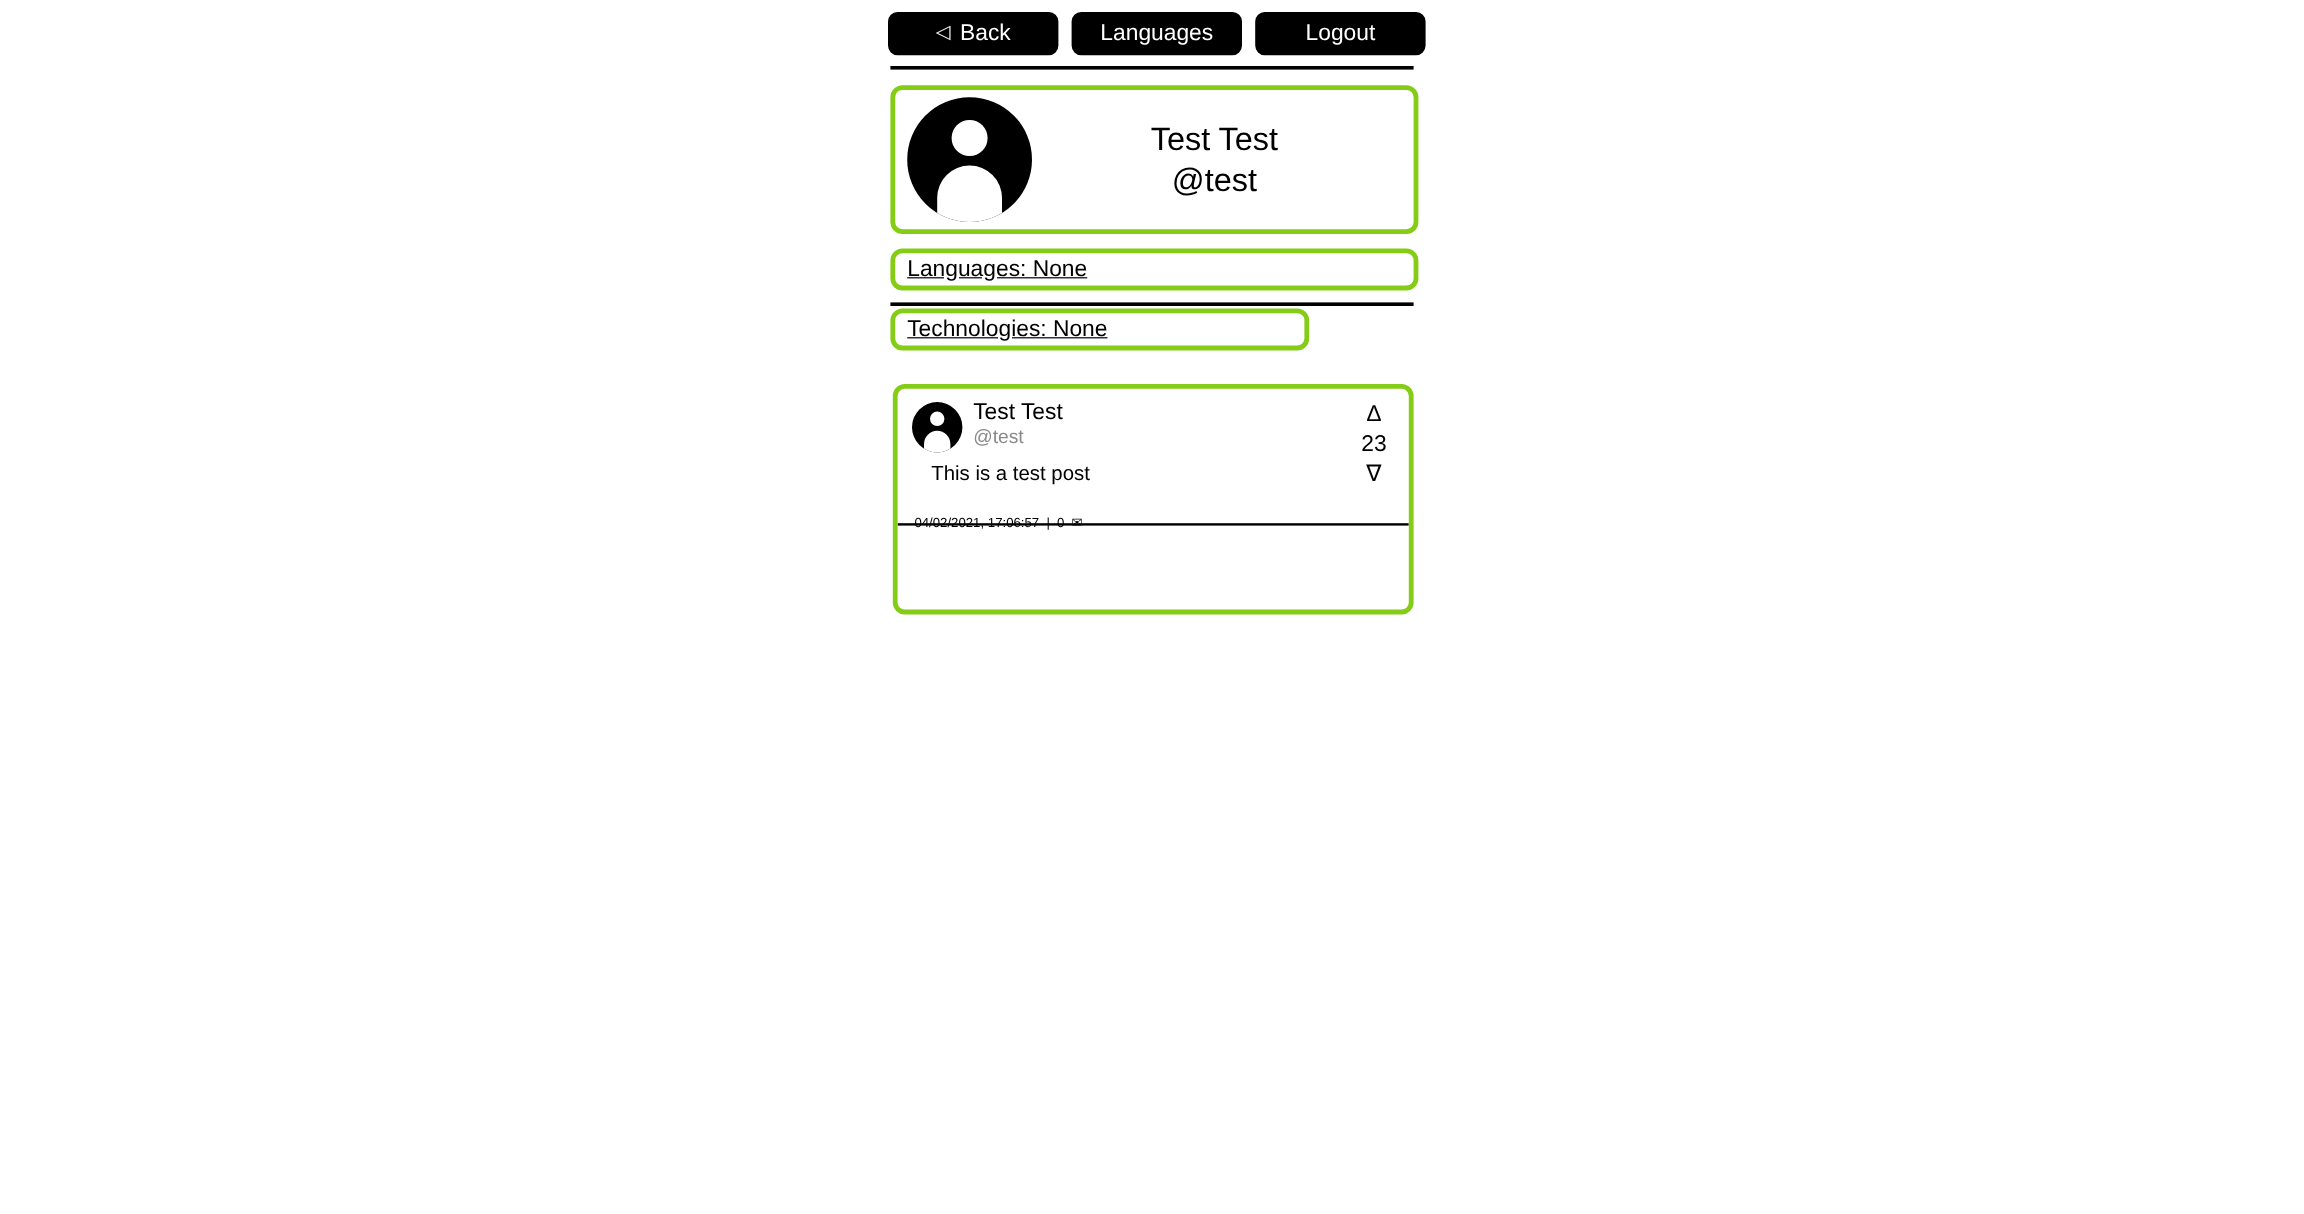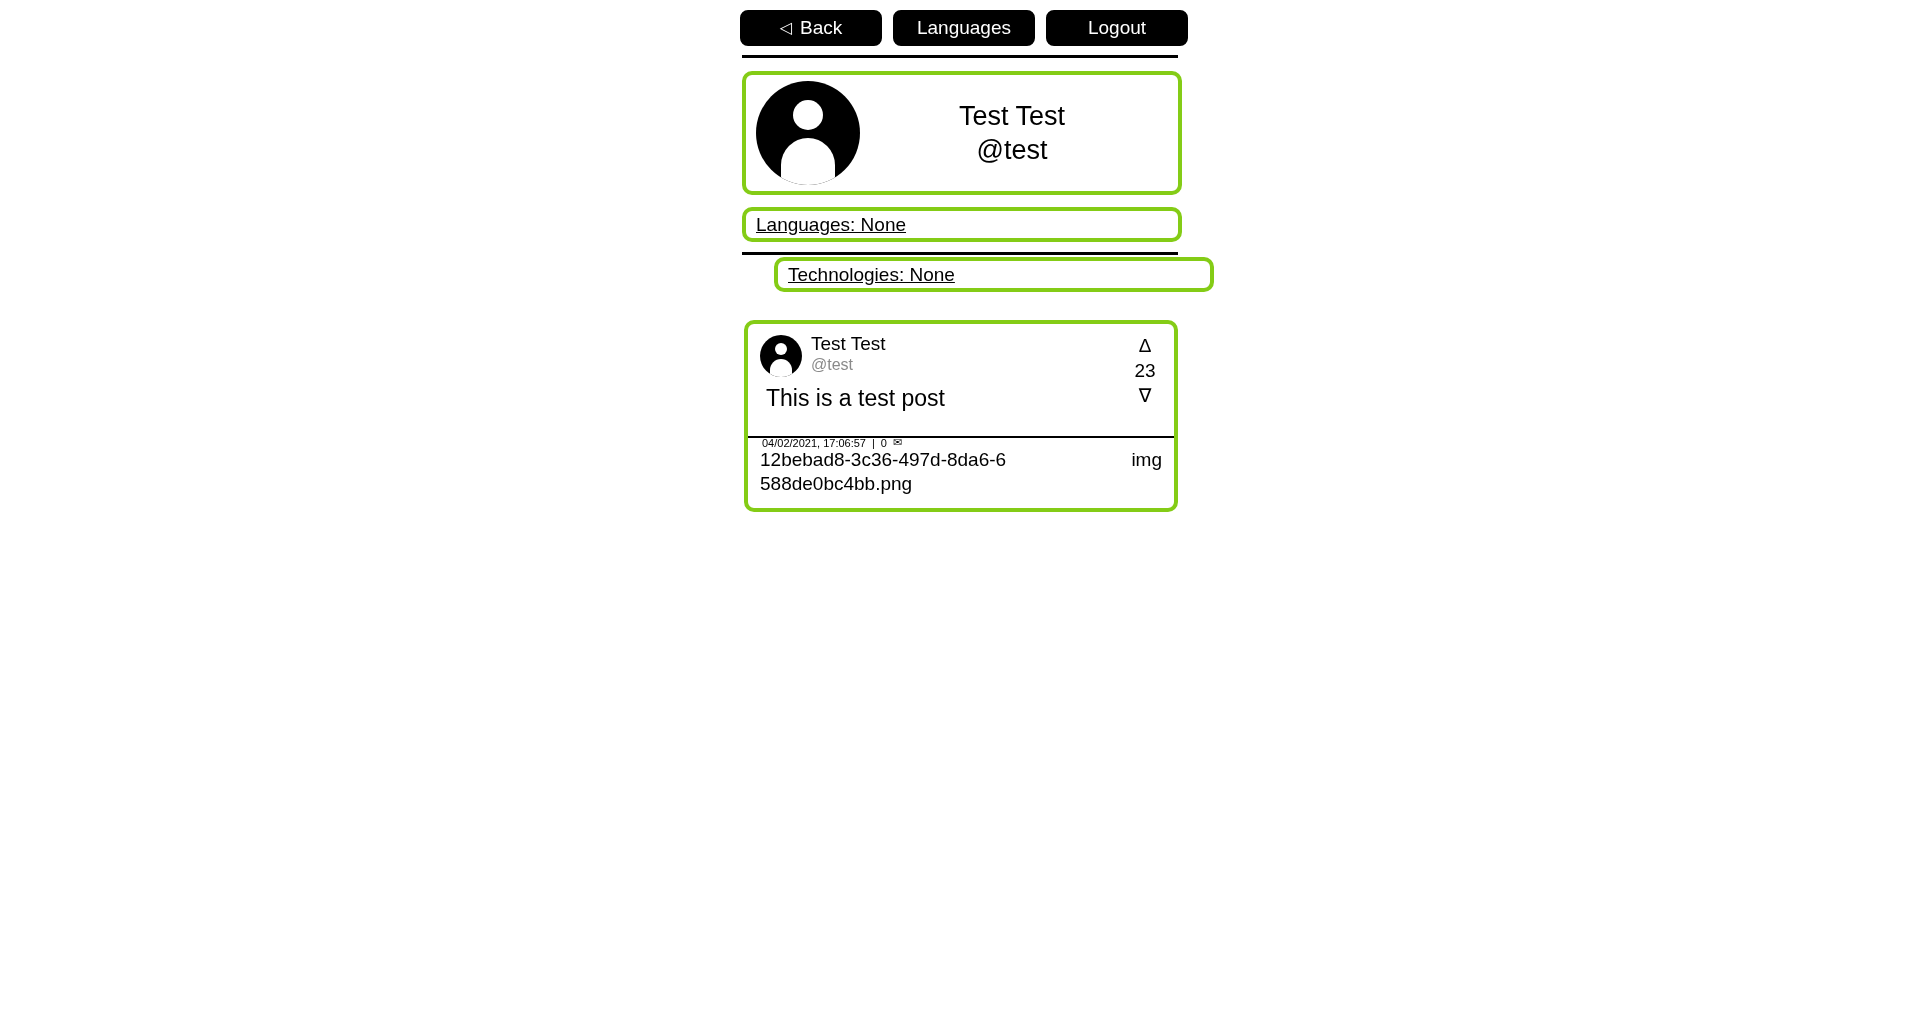--- a/index.html
+++ b/index.html
@@ -126,23 +126,23 @@
   #languages-row {
     left: 742px;
     top: 207px;
     width: 440px;
     height: 35px;
     display: flex;
     align-items: center;
     padding-left: 10px;
   }
   #technologies-row {
-    left: 774px;
+    left: 742px;
     top: 257px;
-    width: 440px;
+    width: 349px;
     height: 35px;
     display: flex;
     align-items: center;
     padding-left: 10px;
   }
   .info-text { font-size: 19px; text-decoration: underline; }
 
   
   #post-list {
     left: 744px;
@@ -200,23 +200,23 @@
   .post-author-name {
     font-size: 19px;
     line-height: 22px;
   }
   .post-author-handle {
     font-size: 16px;
     line-height: 20px;
     color: #8a8a8a;
   }
   .post-body {
-    font-size: 23px;
+    font-size: 17px;
     margin-top: 8px;
-    margin-left: 6px;
+    margin-left: 16px;
   }
   .post-meta {
     font-size: 11px;
     margin-top: 24px;
     margin-left: 2px;
     display: flex;
     align-items: center;
     gap: 6px;
     color: #000000;
   }
@@ -317,20 +317,16 @@
         <span>0</span>
         <span class="comment-icon">✉</span>
       </div>
       <div class="vote-col">
         <div class="vote-arrow">∆</div>
         <div class="vote-count">23</div>
         <div class="vote-arrow">∇</div>
       </div>
     </div>
 
-    <div class="attachment">
-      <span class="attachment-name">12bebad8-3c36-497d-8da6-6588de0bc4bb.png</span>
-      <span class="attachment-type">img</span>
-    </div>
 
   </div>
 
 </div>
 
 </body></html>

